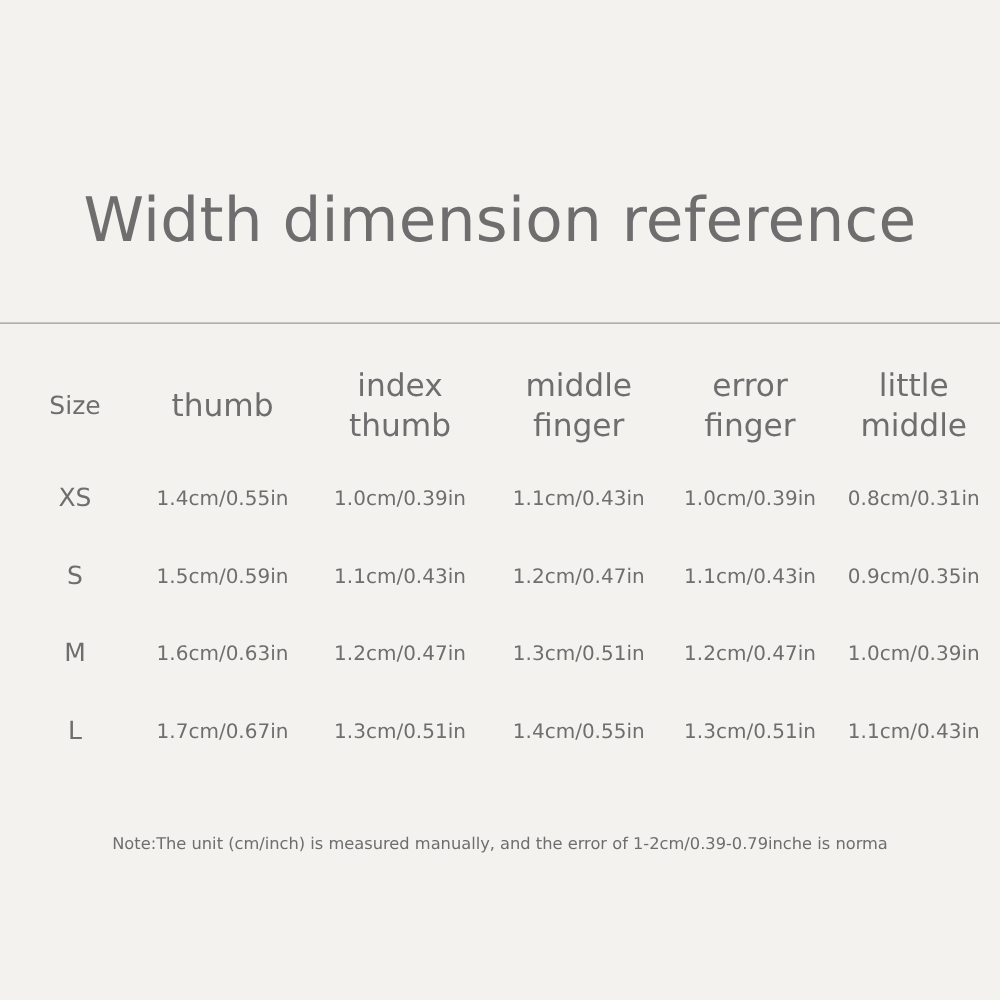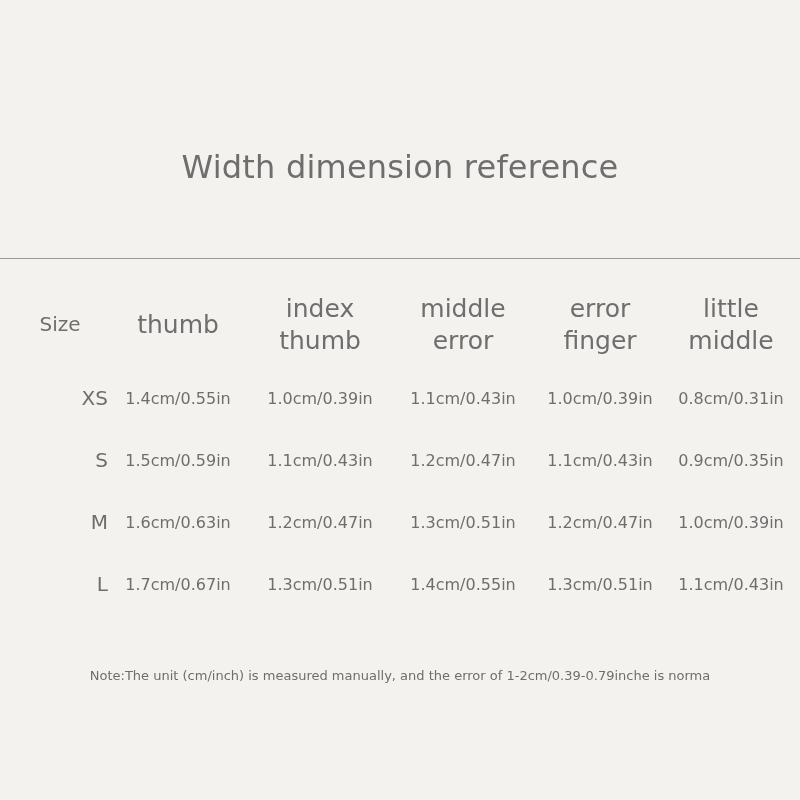--- a/index.html
+++ b/index.html
@@ -22,21 +22,21 @@
     box-sizing: border-box;
   }
   .title-block {
     position: absolute;
     top: 150px;
     left: 0;
     width: 800px;
     text-align: center;
   }
   .title {
-    font-size: 32px;
+    font-size: 49px;
     font-weight: 400;
     color: #6e6e6e;
     letter-spacing: 0.2px;
     line-height: 1.1;
     font-family: "DejaVu Sans", sans-serif;
   }
   .rule {
     position: absolute;
     top: 258px;
     left: 0;
@@ -69,21 +69,20 @@
   table.size-table thead th.col-size {
     font-size: 20px;
   }
   table.size-table tbody td {
     font-size: 16px;
     height: 62px;
     padding: 0;
   }
   table.size-table tbody td.col-size {
     font-size: 20px;
-    text-align: right;
   }
   col.c-size { width: 96px; }
   col.c-thumb { width: 140px; }
   col.c-index { width: 144px; }
   col.c-middle { width: 142px; }
   col.c-ring { width: 132px; }
   col.c-little { width: 130px; }
 
   .note {
     position: absolute;
@@ -115,21 +114,21 @@
       <col class="c-index">
       <col class="c-middle">
       <col class="c-ring">
       <col class="c-little">
     </colgroup>
     <thead>
       <tr>
         <th class="col-size">Size</th>
         <th>thumb</th>
         <th>index thumb</th>
-        <th>middle error</th>
+        <th>middle finger</th>
         <th>error finger</th>
         <th>little middle</th>
       </tr>
     </thead>
     <tbody>
       <tr>
         <td class="col-size">XS</td>
         <td>1.4cm/0.55in</td>
         <td>1.0cm/0.39in</td>
         <td>1.1cm/0.43in</td>

